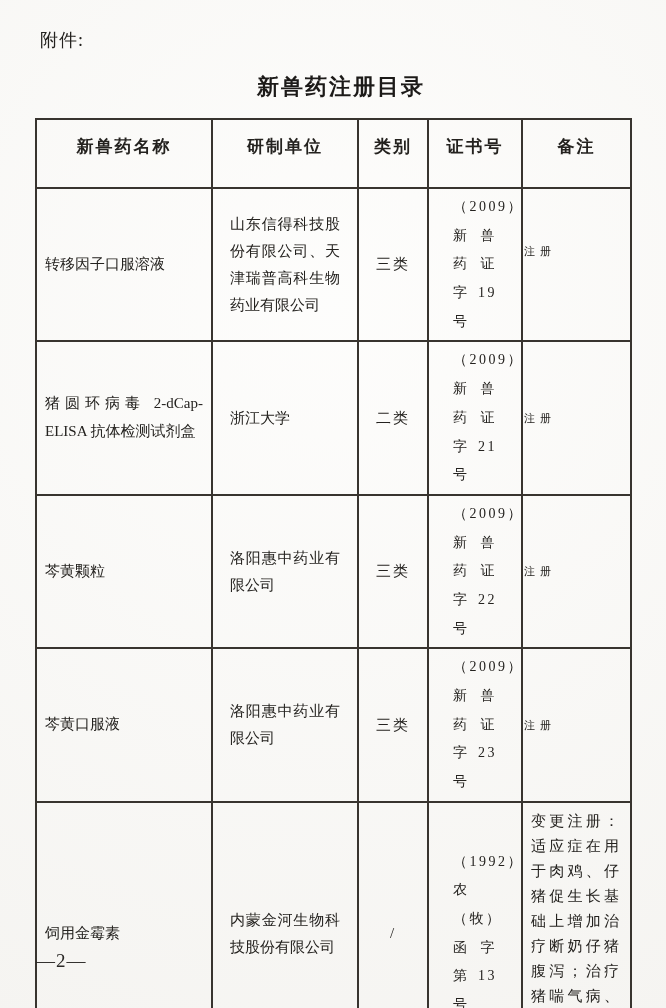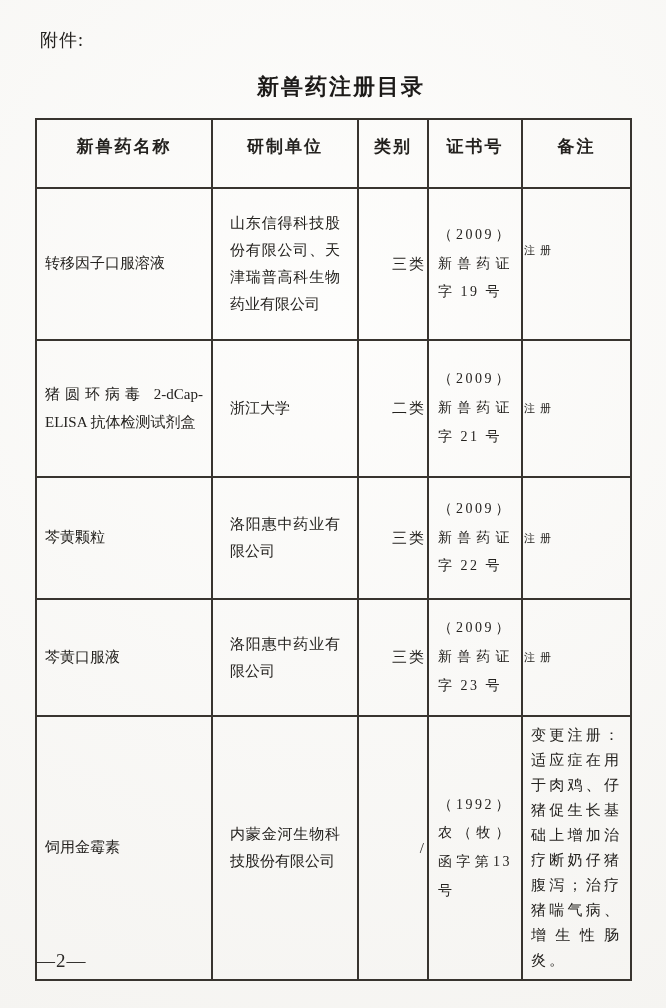--- a/index.html
+++ b/index.html
@@ -53,25 +53,25 @@
     padding:16px 8px; font-size:15px; line-height:1.85;
     text-align:justify; text-justify:inter-character;
     vertical-align:middle;
   }
   td.c-dev {
     padding:4px 17px; font-size:15px; line-height:1.8;
     text-align:justify; text-justify:inter-character;
     vertical-align:middle;
   }
   td.c-cat {
-    text-align:right; vertical-align:middle;
+    text-align:center; vertical-align:middle;
     font-size:15px; letter-spacing:2px;
   }
   td.c-cert {
-    padding:4px 9px; font-size:14px; line-height:2.05;
+    padding:4px 24px; font-size:14px; line-height:2.05;
     letter-spacing:2.5px;
     text-align:justify; text-justify:inter-character;
     vertical-align:middle;
   }
   td.c-remark {
     vertical-align:middle;
     font-size:11px; letter-spacing:5px;
   }
   td.c-remark.remark-top { vertical-align:middle; padding-bottom:28px; }
   td.c-remark.remark-long {

